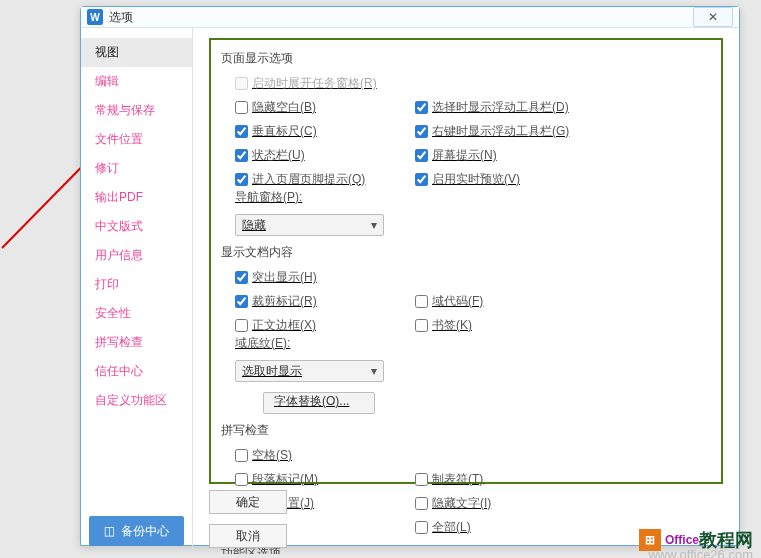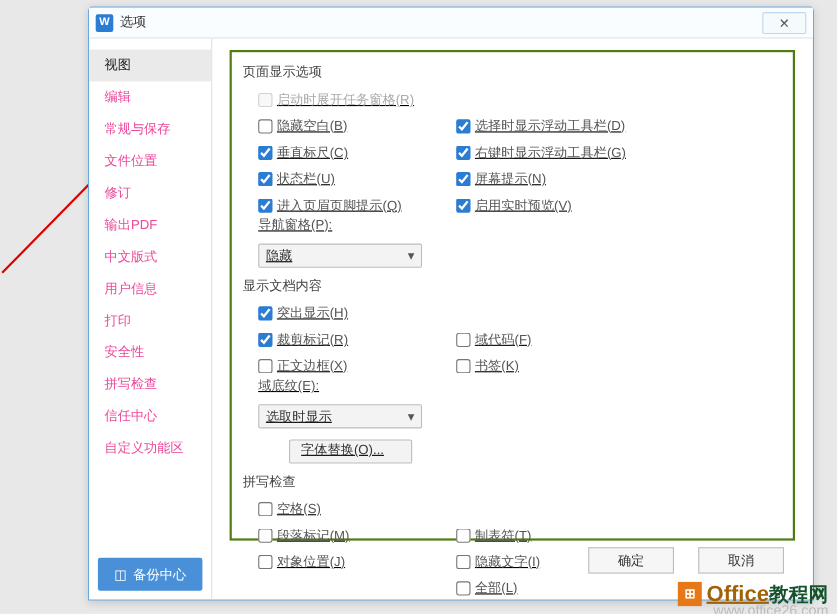--- a/index.html
+++ b/index.html
@@ -128,22 +128,23 @@
       border: 1px solid #bdbdbd;
       border-radius:2px;
       background: #f3f3f3;
       padding: 0 10px;
       display:inline-flex;align-items:flex-start;
       cursor:pointer;
       color:#333;
       margin-left:28px;
     }
     .footer-btns {
-      display:flex; gap:22px; justify-content:flex-end;
+      display:flex; gap:10px; justify-content:flex-end;
       padding: 6px 10px 0 0;
+      flex-direction: column;
     }
     .footer-btn {
       width: 78px; height: 24px;
       border:1px solid #bdbdbd;
       background:#f6f6f6;
       display:flex;align-items:center;justify-content:center;
       cursor:pointer;
       color:#333;
     }
     .arrow {
@@ -155,21 +156,21 @@
     .watermark1 {
       position:absolute;
       right: 8px; bottom: 6px;
       display:flex; align-items:center;
       font-weight:bold;
     }
     .watermark1 .logo {
       width:22px;height:22px;background:#e67817;margin-right:4px;
       display:flex;align-items:center;justify-content:center;color:#fff;
     }
-    .watermark1 .t1 { color:#a16207; font-size:20px;text-decoration:underline; }
+    .watermark1 .t1 { color:#a21caf; font-size:12px; }
     .watermark1 .t2 { color:#14532d; font-size:18px; }
     .watermark2 {
       position:absolute; right:8px; bottom:-4px;
       color:#bbb; font-size:13px;
     }
   </style>
 </head>
 <body>
 
 <svg class="arrow" viewBox="0 0 120 120">

